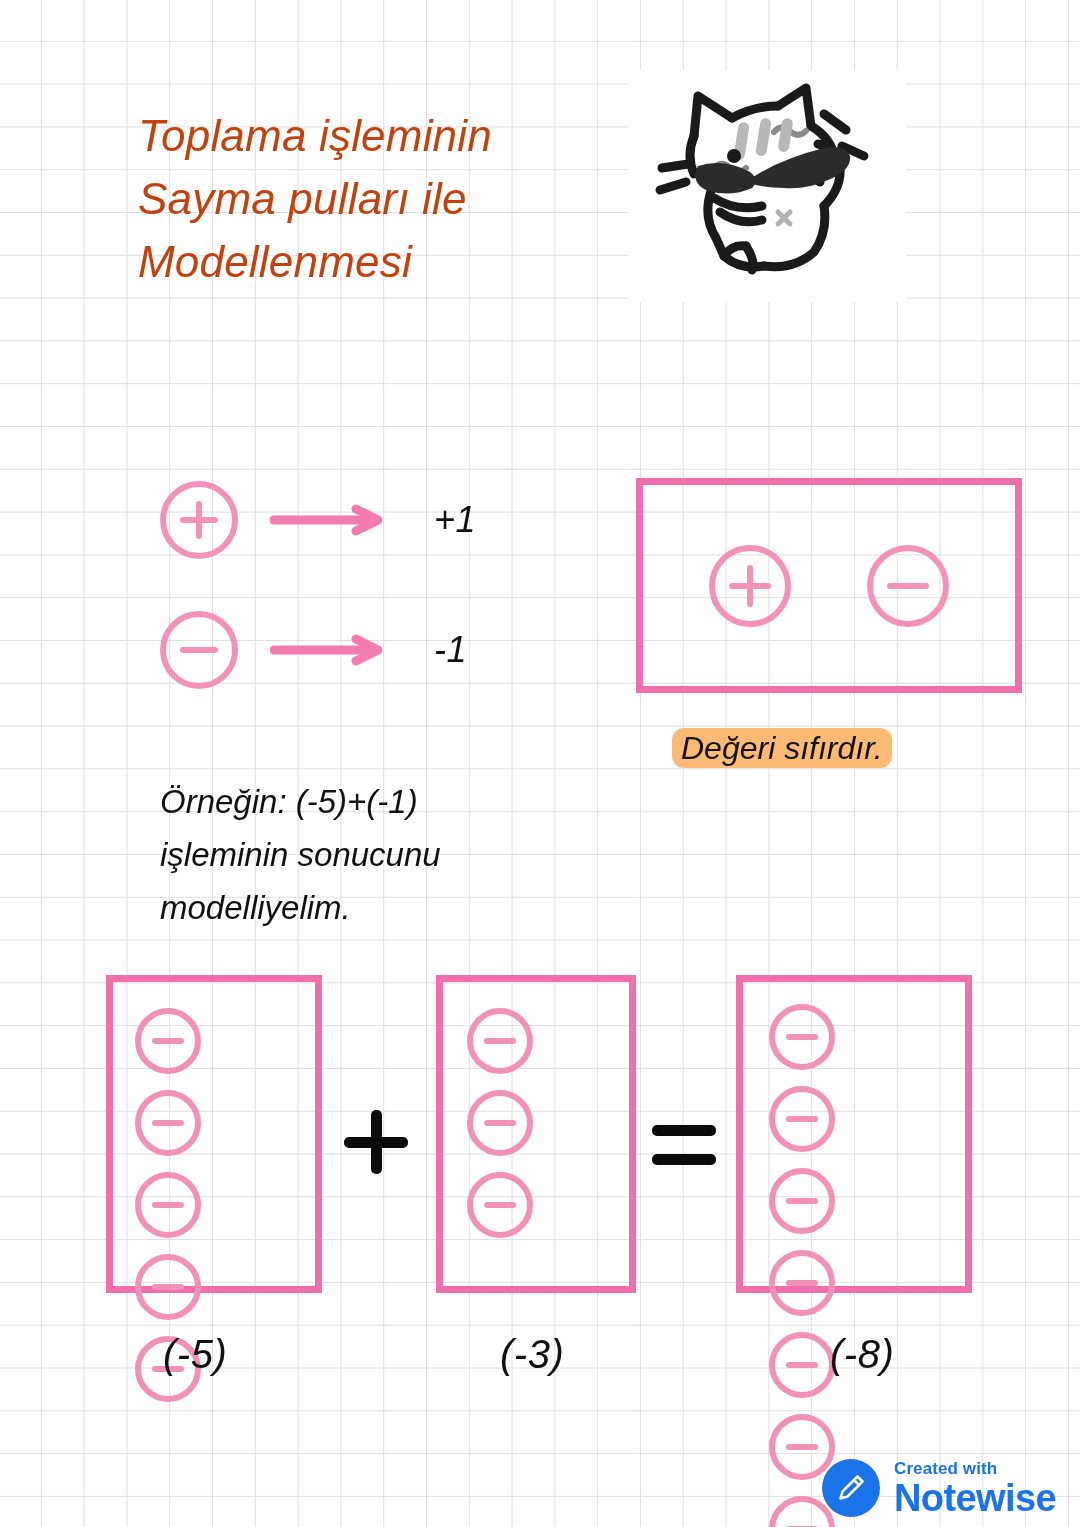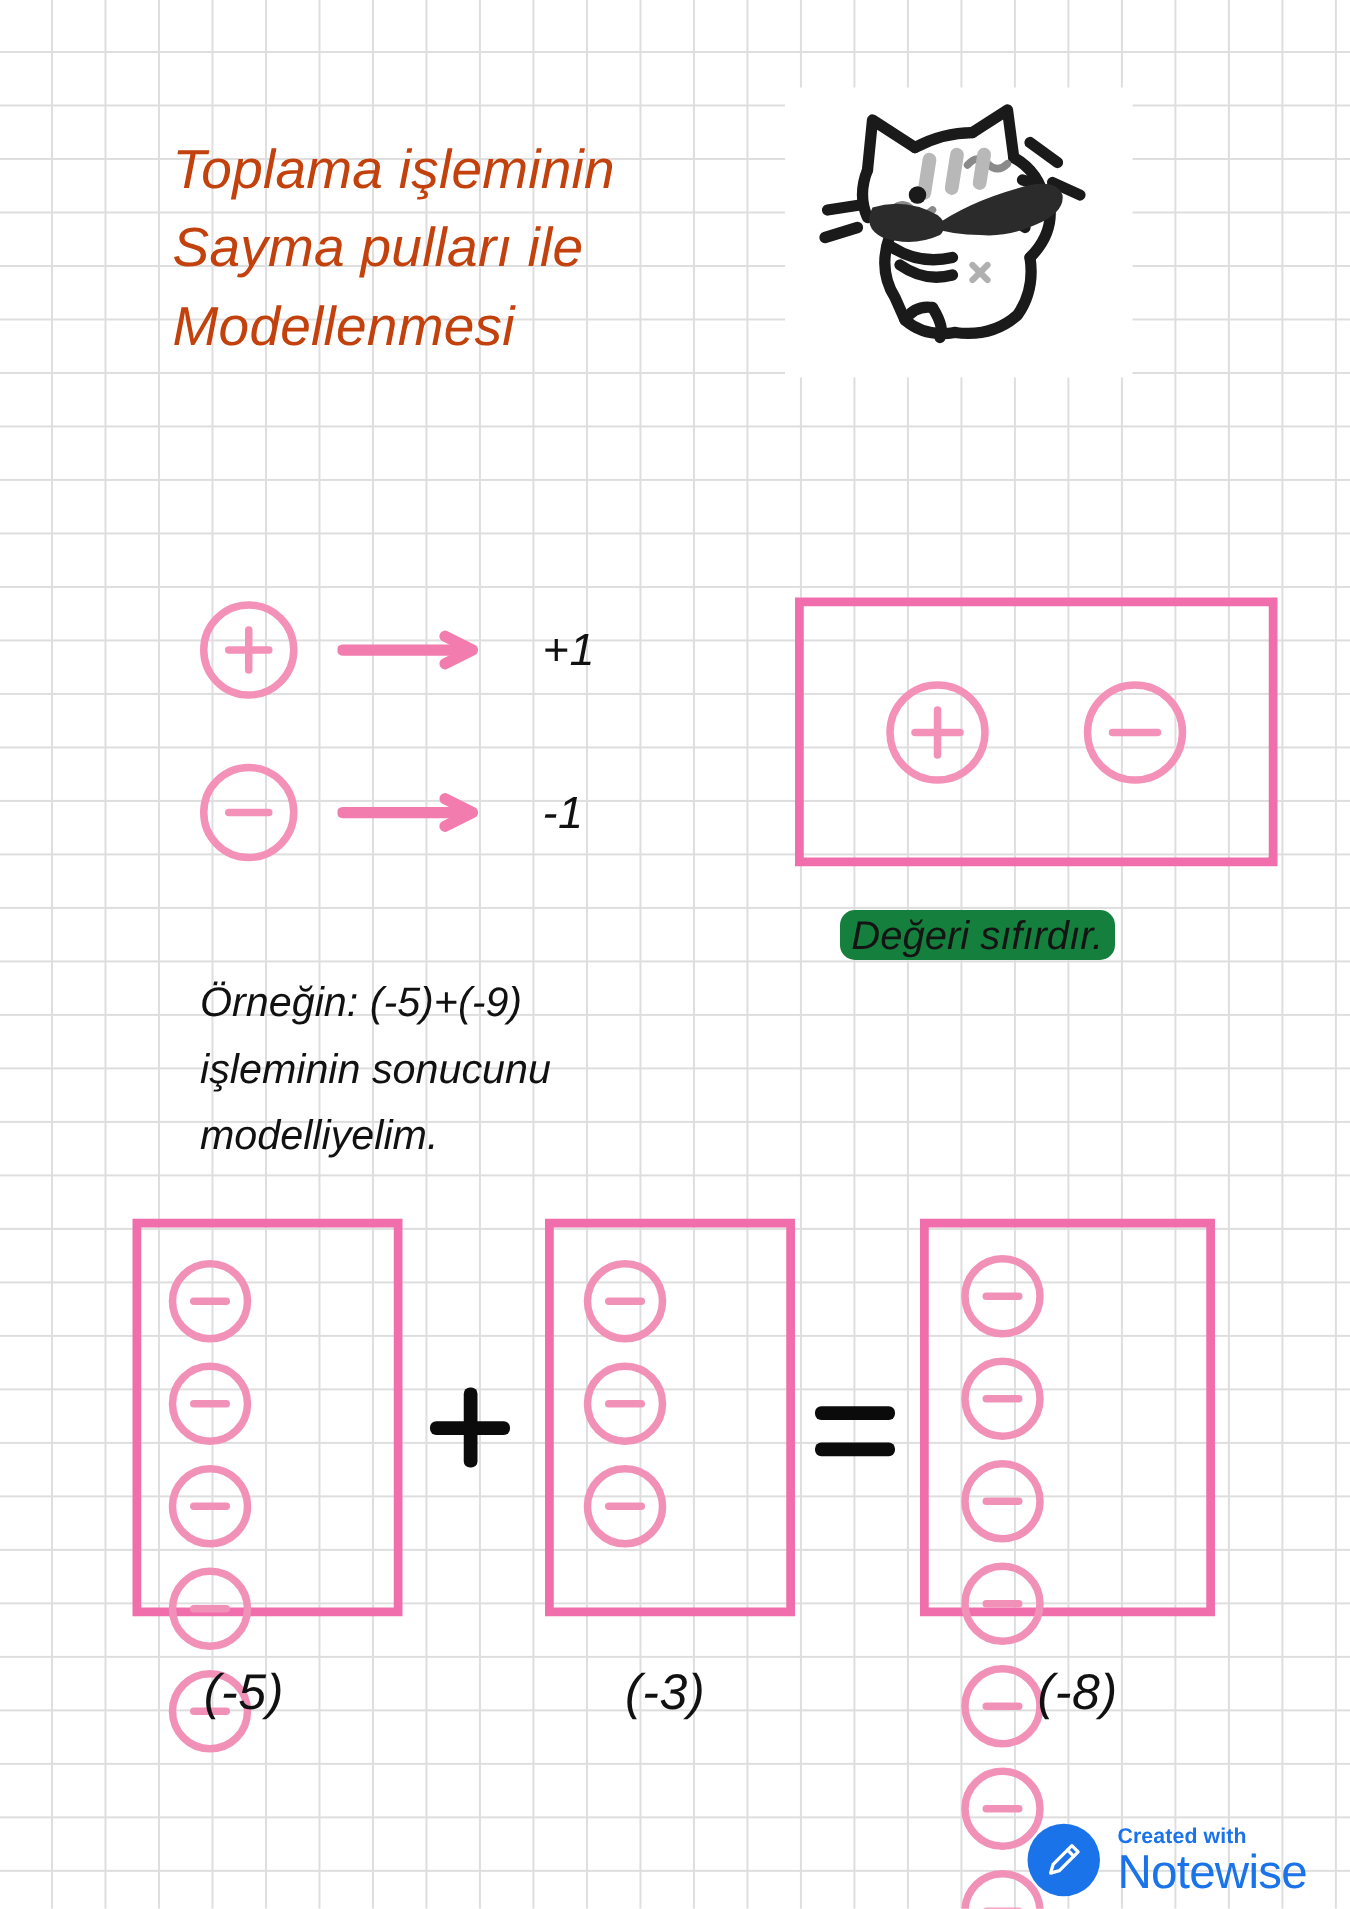--- a/index.html
+++ b/index.html
@@ -129,21 +129,21 @@
     left: 672px;
     top: 722px;
     width: 350px;
     font-size: 32px;
     line-height: 52px;
     font-style: italic;
     color: #141414;
   }
   #zero-note .hl {
     display: inline;
-    background: #15803d;
+    background: #fdba74;
     border-radius: 12px;
     box-decoration-break: clone;
     -webkit-box-decoration-break: clone;
     padding: 2px 9px;
   }
 
   
   #example-text {
     left: 160px;
     top: 775px;
@@ -262,21 +262,21 @@
   #notewise-created {
     font-size: 17px;
     font-weight: 700;
     color: #1a73e8;
     letter-spacing: 0.1px;
     display: block;
     margin-bottom: 2px;
   }
   #notewise-name {
     font-size: 38px;
-    font-weight: 400;
+    font-weight: 700;
     color: #1a73e8;
     letter-spacing: -0.6px;
     display: block;
   }
 </style>
 </head>
 <body>
 
 <div id="grid-bg"></div>
 
@@ -378,21 +378,21 @@
   </div>
   <div class="token">
     <span class="bar-h"></span>
   </div>
 </div>
 
 <div class="layer" id="zero-note">
   <div><span class="hl">Değeri sıfırdır.</span></div>
 </div>
 
-<div class="layer" id="example-text">Örneğin: (-5)+(-9)
+<div class="layer" id="example-text">Örneğin: (-5)+(-1)
 işleminin sonucunu
 modelliyelim.</div>
 
 <div class="layer" id="model-row">
 
   <div class="model-box" id="box-left">
     <div class="chip-grid">
       <div class="chip">
           <span class="bar-h"></span>
         </div>

